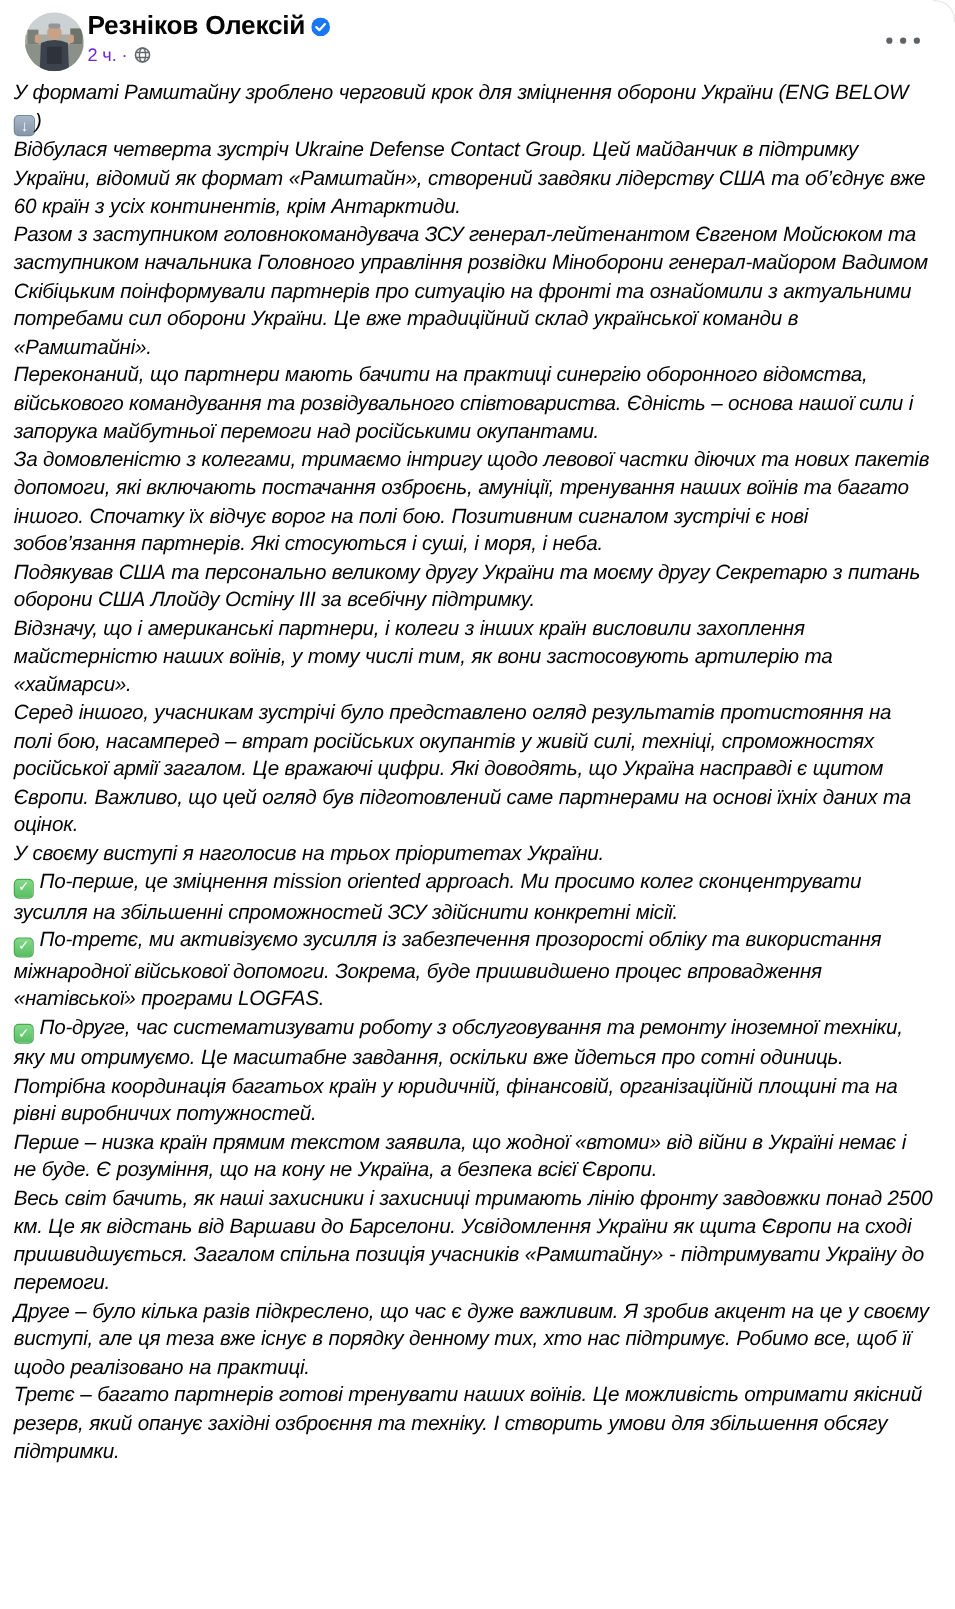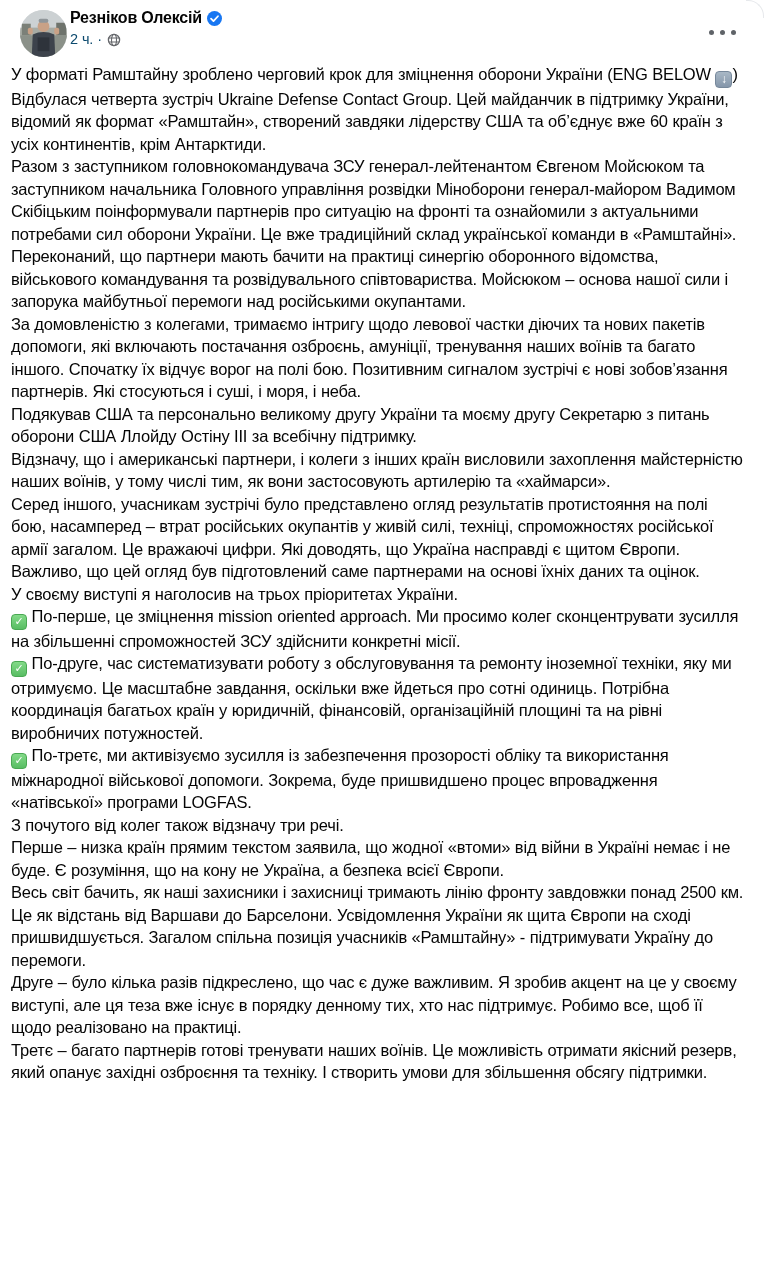--- a/index.html
+++ b/index.html
@@ -34,34 +34,34 @@
     border-radius: 50%;
     overflow: hidden;
     cursor: pointer;
     background: #cdd2d4;
   }
   .avatar svg { display: block; width: 100%; height: 100%; }
 
   .header-info { position: absolute; left: 70px; top: 9px; }
   .author-row { display: flex; align-items: center; gap: 5px; }
   .author-name {
-    font-size: 16px;
+    font-size: 21px;
     font-weight: 700;
     color: #050505;
     letter-spacing: -0.2px;
     cursor: pointer;
   }
   .verified-badge { display: inline-flex; width: 15px; height: 15px; }
   .verified-badge svg { width: 15px; height: 15px; }
 
   .meta-row {
-    display: flex; align-items: flex-end; gap: 4px;
+    display: flex; align-items: flex-start; gap: 4px;
     margin-top: 4px;
     font-size: 14.5px;
-    color: #0c4a6e;
+    color: #6d28d9;
     letter-spacing: -0.1px;
   }
   .meta-time { cursor: pointer; }
   .globe-icon { display: inline-flex; margin-left: 1px; }
   .globe-icon svg { width: 14px; height: 14px; }
 
   .menu-btn {
     position: absolute; top: 24px; right: 26px;
     display: flex; gap: 6px;
     padding: 6px 2px;
@@ -75,21 +75,21 @@
 
   
   .post-body {
     padding: 5px 18px 0 11px;
     font-size: 16.5px;
     line-height: 22.5px;
     letter-spacing: -0.2px;
     color: #050505;
     word-spacing: 0.2px;
   }
-  .para { margin: 0; }
+  .para { margin: 0; font-style: italic; }
 
   .emoji-check, .emoji-down {
     display: inline-flex;
     align-items: center;
     justify-content: center;
     border-radius: 4px;
     color: #fff;
     font-weight: bold;
     vertical-align: -3px;
     line-height: 1;
@@ -158,28 +158,27 @@
       <span class="dot"></span>
       <span class="dot"></span>
       <span class="dot"></span>
     </div>
   </div>
 
   <div class="post-body" id="post-body">
       <div class="para">У форматі Рамштайну зроблено черговий крок для зміцнення оборони України (ENG BELOW <span class="emoji-down">↓</span>)</div>
       <div class="para">Відбулася четверта зустріч Ukraine Defense Contact Group. Цей майданчик в підтримку України, відомий як формат «Рамштайн», створений завдяки лідерству США та об’єднує вже 60 країн з усіх континентів, крім Антарктиди.</div>
       <div class="para">Разом з заступником головнокомандувача ЗСУ генерал-лейтенантом Євгеном Мойсюком та заступником начальника Головного управління розвідки Міноборони генерал-майором Вадимом Скібіцьким поінформували партнерів про ситуацію на фронті та ознайомили з актуальними потребами сил оборони України. Це вже традиційний склад української команди в «Рамштайні».</div>
-      <div class="para">Переконаний, що партнери мають бачити на практиці синергію оборонного відомства, військового командування та розвідувального співтовариства. Мойсюком – основа нашої сили і запорука майбутньої перемоги над російськими окупантами.</div>
+      <div class="para">Переконаний, що партнери мають бачити на практиці синергію оборонного відомства, військового командування та розвідувального співтовариства. Єдність – основа нашої сили і запорука майбутньої перемоги над російськими окупантами.</div>
       <div class="para">За домовленістю з колегами, тримаємо інтригу щодо левової частки діючих та нових пакетів допомоги, які включають постачання озброєнь, амуніції, тренування наших воїнів та багато іншого. Спочатку їх відчує ворог на полі бою. Позитивним сигналом зустрічі є нові зобов’язання партнерів. Які стосуються і суші, і моря, і неба.</div>
       <div class="para">Подякував США та персонально великому другу України та моєму другу Секретарю з питань оборони США Ллойду Остіну III за всебічну підтримку.</div>
       <div class="para">Відзначу, що і американські партнери, і колеги з інших країн висловили захоплення майстерністю наших воїнів, у тому числі тим, як вони застосовують артилерію та «хаймарси».</div>
       <div class="para">Серед іншого, учасникам зустрічі було представлено огляд результатів протистояння на полі бою, насамперед – втрат російських окупантів у живій силі, техніці, спроможностях російської армії загалом. Це вражаючі цифри. Які доводять, що Україна насправді є щитом Європи. Важливо, що цей огляд був підготовлений саме партнерами на основі їхніх даних та оцінок.</div>
       <div class="para">У своєму виступі я наголосив на трьох пріоритетах України.</div>
       <div class="para"><span class="emoji-check">✓</span> По-перше, це зміцнення mission oriented approach. Ми просимо колег сконцентрувати зусилля на збільшенні спроможностей ЗСУ здійснити конкретні місії.</div>
+      <div class="para"><span class="emoji-check">✓</span> По-третє, ми активізуємо зусилля із забезпечення прозорості обліку та використання міжнародної військової допомоги. Зокрема, буде пришвидшено процес впровадження «натівської» програми LOGFAS.</div>
       <div class="para"><span class="emoji-check">✓</span> По-друге, час систематизувати роботу з обслуговування та ремонту іноземної техніки, яку ми отримуємо. Це масштабне завдання, оскільки вже йдеться про сотні одиниць. Потрібна координація багатьох країн у юридичній, фінансовій, організаційній площині та на рівні виробничих потужностей.</div>
-      <div class="para"><span class="emoji-check">✓</span> По-третє, ми активізуємо зусилля із забезпечення прозорості обліку та використання міжнародної військової допомоги. Зокрема, буде пришвидшено процес впровадження «натівської» програми LOGFAS.</div>
-      <div class="para">З почутого від колег також відзначу три речі.</div>
       <div class="para">Перше – низка країн прямим текстом заявила, що жодної «втоми» від війни в Україні немає і не буде. Є розуміння, що на кону не Україна, а безпека всієї Європи.</div>
       <div class="para">Весь світ бачить, як наші захисники і захисниці тримають лінію фронту завдовжки понад 2500 км. Це як відстань від Варшави до Барселони. Усвідомлення України як щита Європи на сході пришвидшується. Загалом спільна позиція учасників «Рамштайну» - підтримувати Україну до перемоги.</div>
       <div class="para">Друге – було кілька разів підкреслено, що час є дуже важливим. Я зробив акцент на це у своєму виступі, але ця теза вже існує в порядку денному тих, хто нас підтримує. Робимо все, щоб її щодо реалізовано на практиці.</div>
       <div class="para">Третє – багато партнерів готові тренувати наших воїнів. Це можливість отримати якісний резерв, який опанує західні озброєння та техніку. І створить умови для збільшення обсягу підтримки.</div>
     </div>
 </div>
 
 </body></html>

